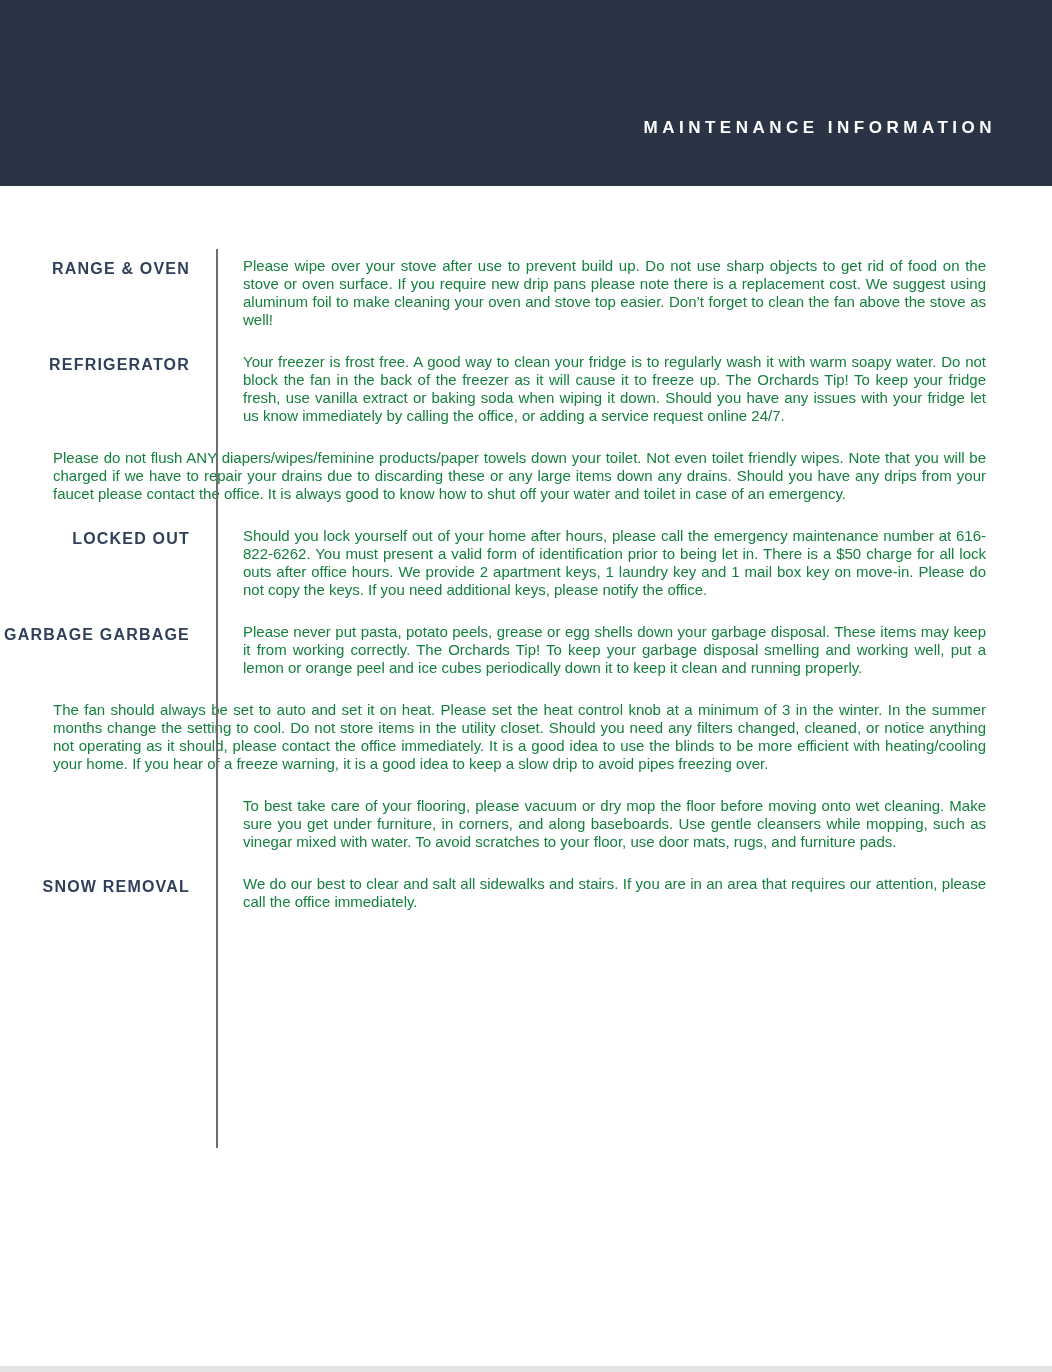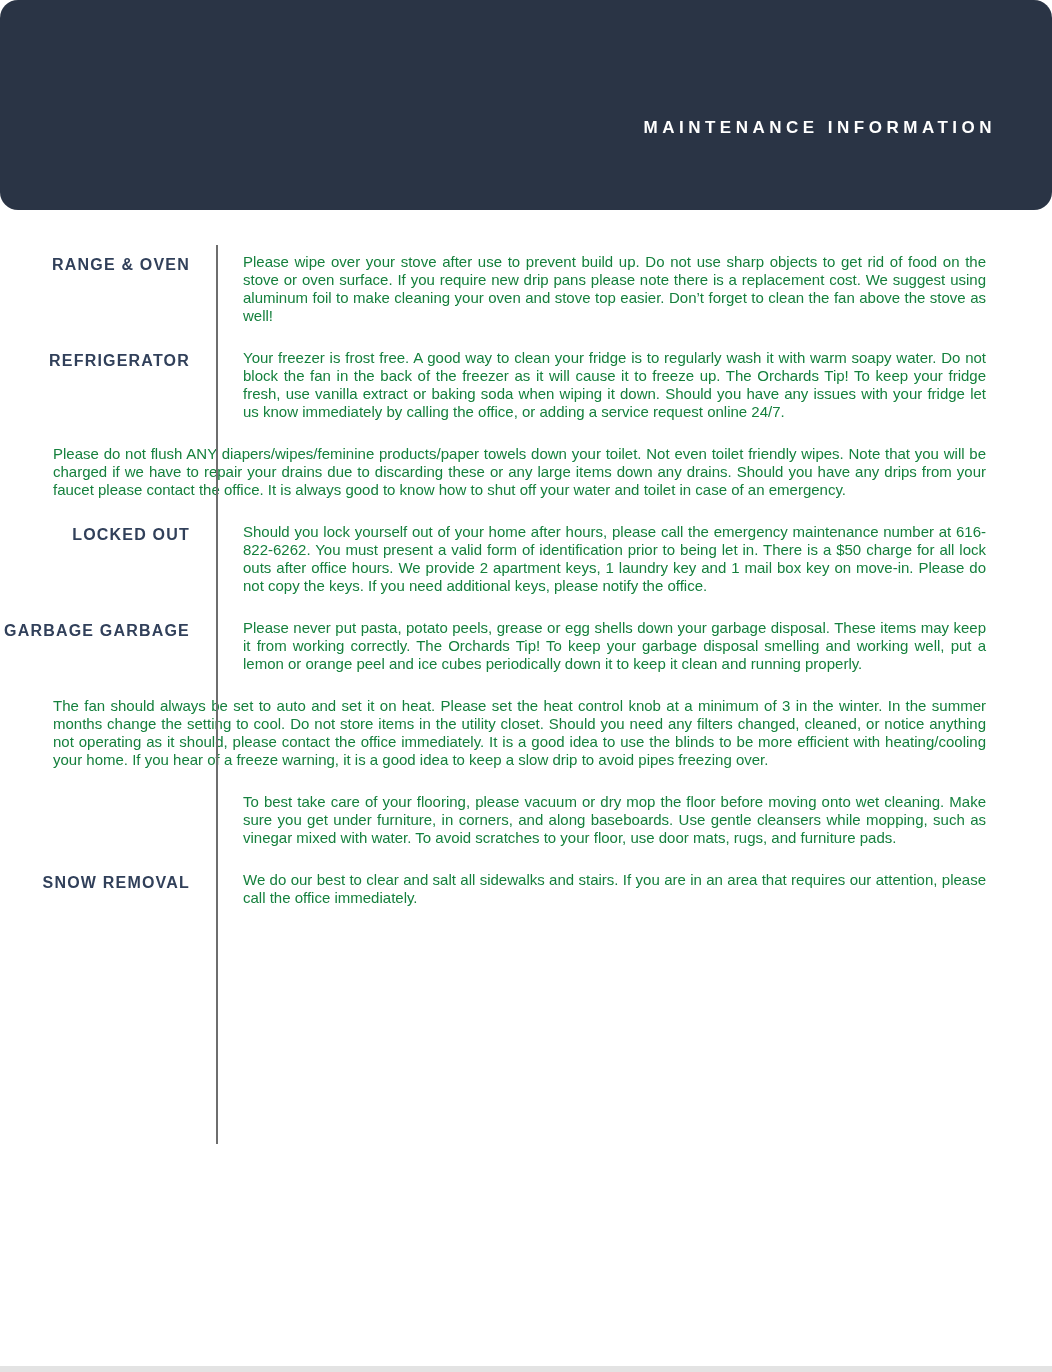--- a/index.html
+++ b/index.html
@@ -7,39 +7,38 @@
     width: 1052px;
     height: 1372px;
     background: #ffffff;
     font-family: "Liberation Sans", sans-serif;
     position: relative;
     overflow: hidden;
   }
 
   .header-band {
     width: 100%;
-    height: 210px;
+    height: 186px;
     background: #2a3445;
     position: relative;
-    border-radius: 18px;
   }
   .page-title {
     position: absolute;
     right: 56px;
     top: 118px;
     color: #ffffff;
     font-size: 17px;
     font-weight: 700;
     letter-spacing: 4.5px;
     white-space: nowrap;
   }
 
   .content {
     position: relative;
-    margin-top: 43px;
+    margin-top: 71px;
     padding-right: 66px;
   }
   .vline {
     position: absolute;
     left: 216px;
     top: -8px;
     height: 899px;
     width: 2px;
     background: #6e6e6e;
   }

